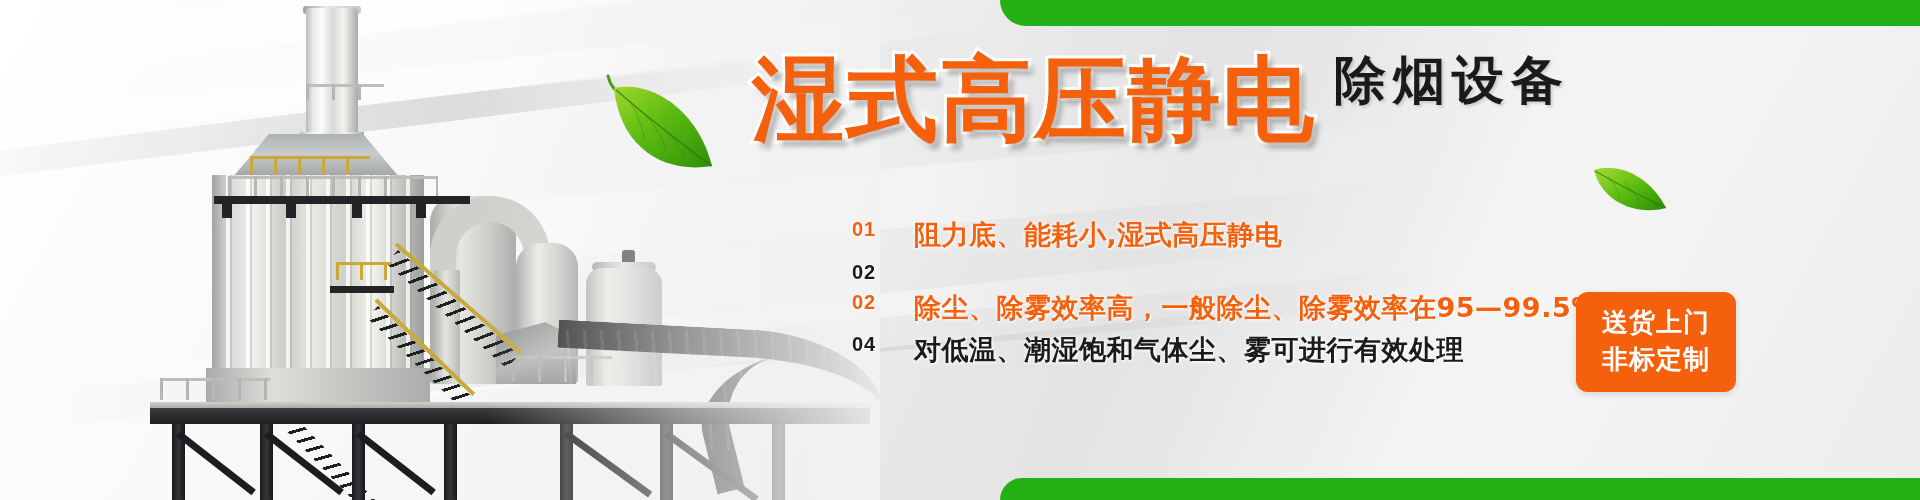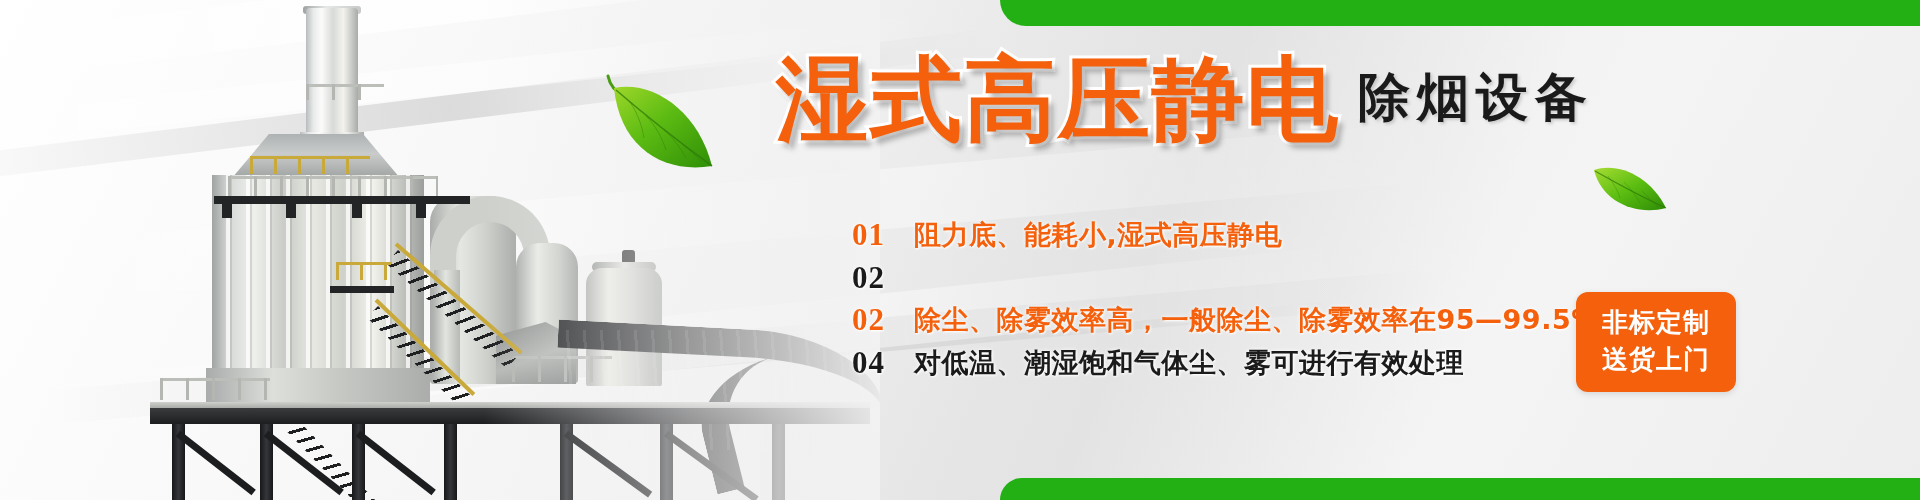--- a/index.html
+++ b/index.html
@@ -236,24 +236,24 @@
 
   
   .leaf {
     position: absolute;
     pointer-events: none;
   }
 
   
   .headline {
     position: absolute;
-    left: 776px;
+    left: 752px;
     top: 54px;
     display: flex;
-    align-items: center;
+    align-items: flex-start;
     gap: 18px;
     white-space: nowrap;
   }
   .title-main {
     font-size: 92px;
     font-weight: 700;
     color: #f4600c;
     letter-spacing: 2px;
     line-height: 1;
     -webkit-text-stroke: 6px #ffffff;
@@ -278,26 +278,26 @@
     left: 852px;
     top: 218px;
     width: 1000px;
   }
   .feature {
     display: flex;
     align-items: flex-start;
     margin-bottom: 8px;
   }
   .feat-num {
-    font-size: 31px;
+    font-size: 20px;
     font-weight: 700;
     line-height: 1.12;
     letter-spacing: 1px;
     min-width: 62px;
-    font-family: Liberation Serif, serif;
+    font-family: Liberation Sans, sans-serif;
   }
   .feat-text {
     font-size: 27px;
     font-weight: 700;
     line-height: 1.28;
     letter-spacing: .5px;
     font-family: "DejaVu Sans", "Liberation Sans", sans-serif;
   }
   .feat-line { display: block; }
   .c-orange { color: #f4600c; text-shadow: 0 0 4px #fff, 1px 1px 2px rgba(255,255,255,.9); }
@@ -477,17 +477,17 @@
     <div class="feature">
       <span class="feat-num c-dark">04</span>
       <span class="feat-text c-dark">
         <span class="feat-line">对低温、潮湿饱和气体尘、雾可进行有效处理</span>
       </span>
     </div>
 
   </div>
 
   <div class="badge">
+    <span class="badge-line">送货上门</span>
     <span class="badge-line">非标定制</span>
-    <span class="badge-line">送货上门</span>
   </div>
 
 </div>
 
 </body></html>

